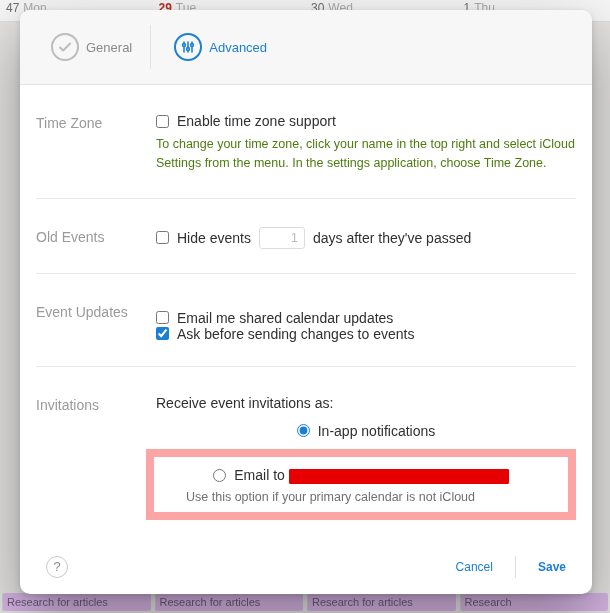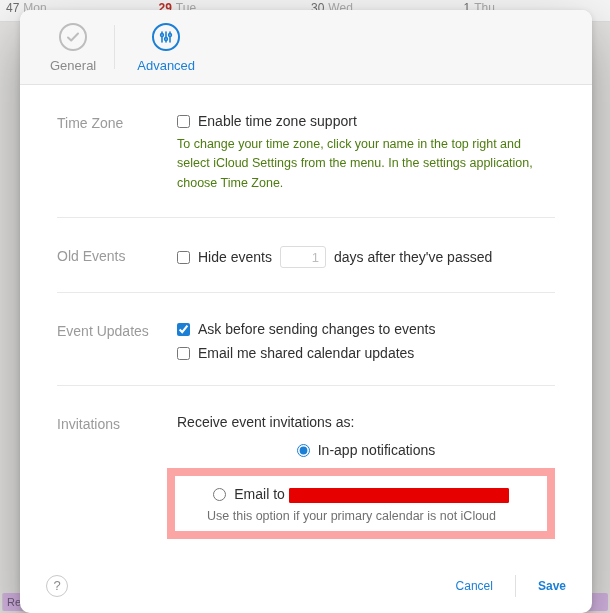--- a/index.html
+++ b/index.html
@@ -41,34 +41,34 @@
     overflow: hidden;
   }
   .modal-tabs {
     background: #f7f7f7;
     border-bottom: 1px solid #e3e3e3;
     height: 75px;
     display: flex;
     align-items: center;
     padding: 0 18px;
   }
-  .tab { display: flex; flex-direction: column; align-items: center; gap: 6px; padding: 10px 12px; cursor: default; }
+  .tab { display: flex; flex-direction: row; align-items: center; gap: 6px; padding: 10px 12px; cursor: default; }
   .tab .icon { width: 30px; height: 30px; display:flex; align-items:center; justify-content:center; }
   .tab .label { font-size: 13px; color: #8a8a8a; }
   .tab.selected .label { color: #1b7fd6; }
   .tab-divider { width: 1px; height: 44px; background: #e3e3e3; margin: 0 10px 0 6px; }
 
   .icon-circle {
     width: 28px; height: 28px; border: 2px solid #bdbdbd; border-radius: 50%; position: relative;
     display:flex; align-items:center; justify-content:center;
   }
   .icon-circle svg { width: 16px; height:16px; }
   .icon-circle.adv { border-color: #1b7fd6; }
 
-  .body { padding: 0 37px; }
+  .body { padding: 0 16px; }
   .section {
     display: flex;
     padding: 28px 0 24px 0;
     border-bottom: 1px solid #e9e9e9;
   }
   .section:last-of-type { border-bottom: none; }
   .sec-label {
     width: 120px; flex: none;
     color: #9a9a9a;
     font-size: 14px;
@@ -189,27 +189,27 @@
           <span>Hide events</span>
           <input class="num-input" value="1" style="">
           <span>days after they've passed</span>
         </label>
       </div>
     </div>
 
     <div class="section">
       <div class="sec-label">Event Updates</div>
       <div class="sec-content">
+        <label class="row mt">
+          <input type="checkbox" style="">
+          <span>Email me shared calendar updates</span>
+        </label>
         <label class="row">
           <input type="checkbox" checked="" style="">
           <span>Ask before sending changes to events</span>
-        </label>
-        <label class="row mt">
-          <input type="checkbox" style="">
-          <span>Email me shared calendar updates</span>
         </label>
       </div>
     </div>
 
     <div class="section">
       <div class="sec-label">Invitations</div>
       <div class="sec-content">
         <div>Receive event invitations as:</div>
         <div class="radio-group">
           <label class="radio-row">

